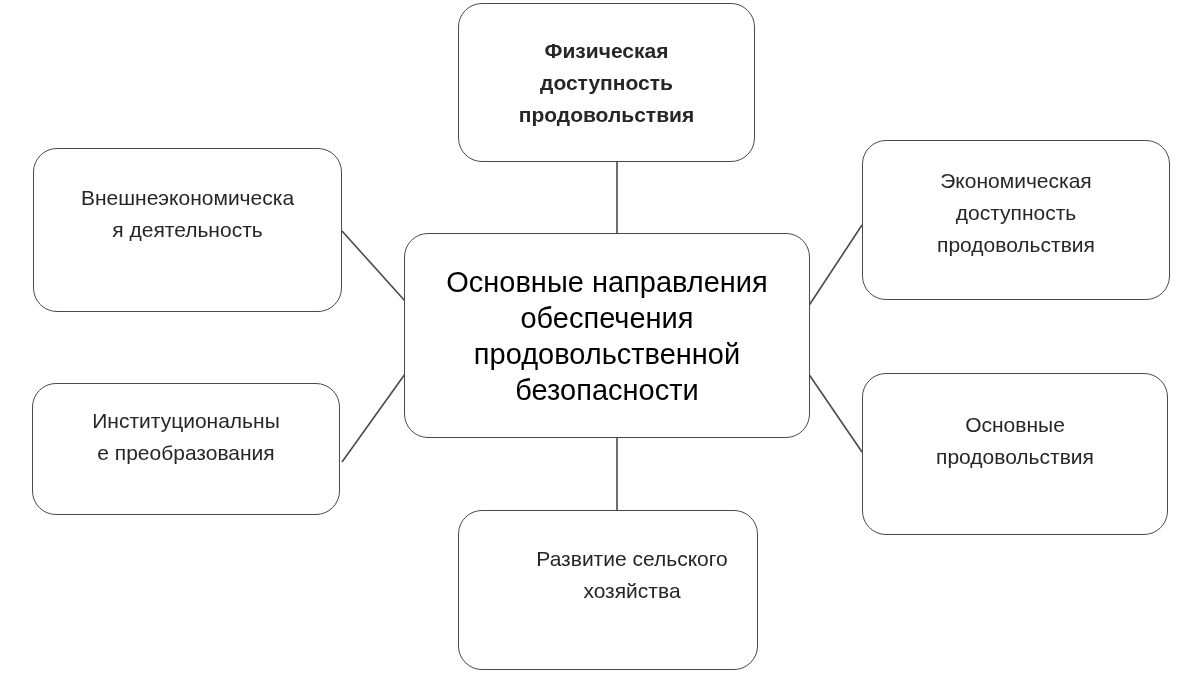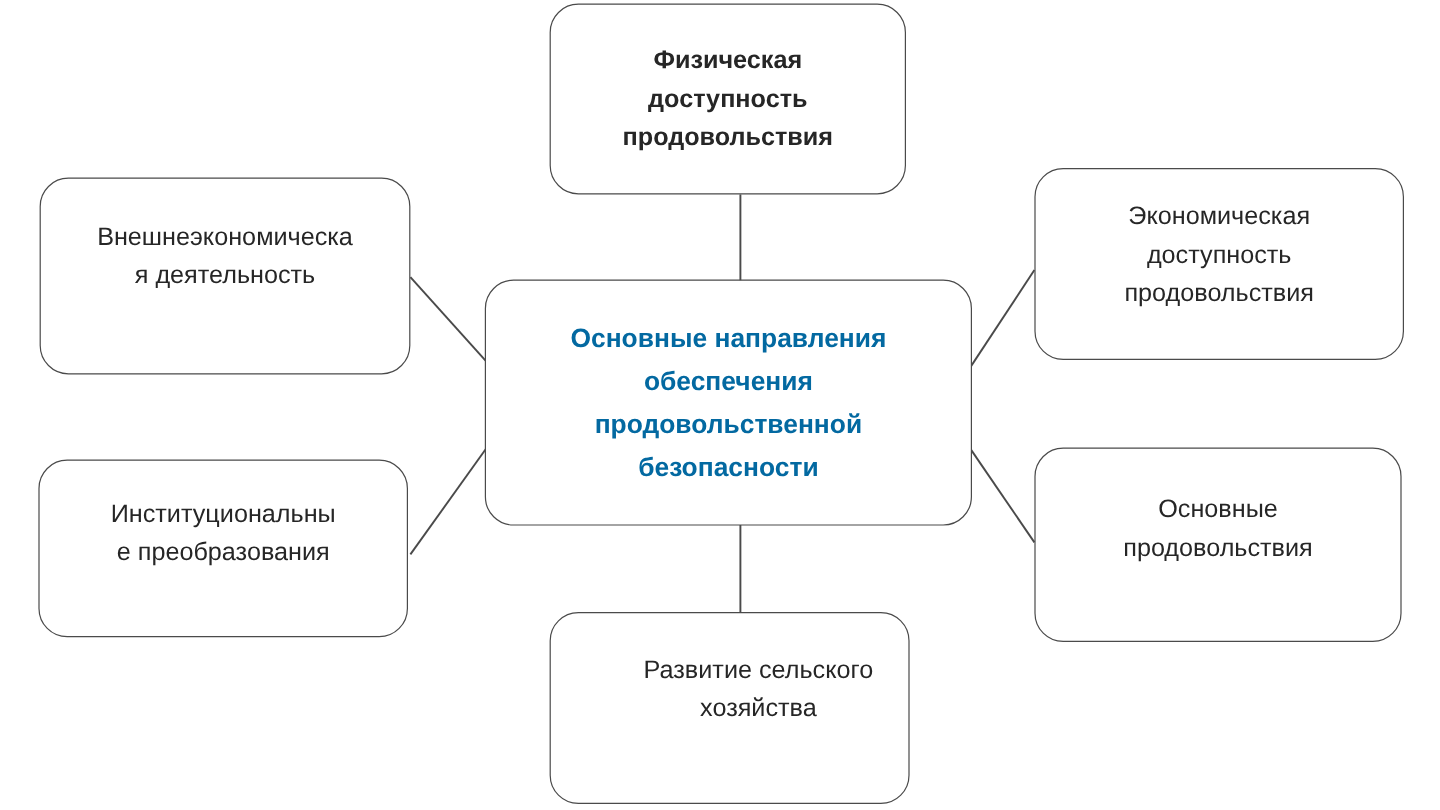--- a/index.html
+++ b/index.html
@@ -31,31 +31,31 @@
     justify-content: center;
     text-align: center;
   }
   .node-label {
     white-space: pre-line;
     font-size: 21px;
     line-height: 32px;
     color: #262626;
   }
   .node.center-node .node-label {
-    font-weight: bold;
-    font-size: 22px;
+    font-weight: normal;
+    font-size: 29px;
     line-height: 36px;
-    color: #0369a1;
+    color: #000000;
   }
   
   .pos-top          { left: 458px; top: 3px;   width: 297px; height: 159px; font-weight: bold; }
   .pos-top-left     { left: 33px;  top: 148px; width: 309px; height: 164px; padding-bottom: 32px; }
   .pos-top-right    { left: 862px; top: 140px; width: 308px; height: 160px; padding-bottom: 14px; }
   .pos-center       { left: 404px; top: 233px; width: 406px; height: 205px; }
-  .pos-bottom-left  { left: 32px;  top: 383px; width: 308px; height: 148px; padding-bottom: 24px; }
+  .pos-bottom-left  { left: 32px;  top: 383px; width: 308px; height: 132px; padding-bottom: 24px; }
   .pos-bottom-right { left: 862px; top: 373px; width: 306px; height: 162px; padding-bottom: 26px; }
   .pos-bottom       { left: 458px; top: 510px; width: 300px; height: 160px; padding-bottom: 30px; padding-left: 48px; }
 </style>
 </head>
 <body>
 
 <div class="canvas">
 
   <svg class="connectors" viewBox="0 0 1200 675" xmlns="http://www.w3.org/2000/svg">
     <line x1="617" y1="162" x2="617" y2="234" stroke="#4a4a4a" stroke-width="1.6"></line>

